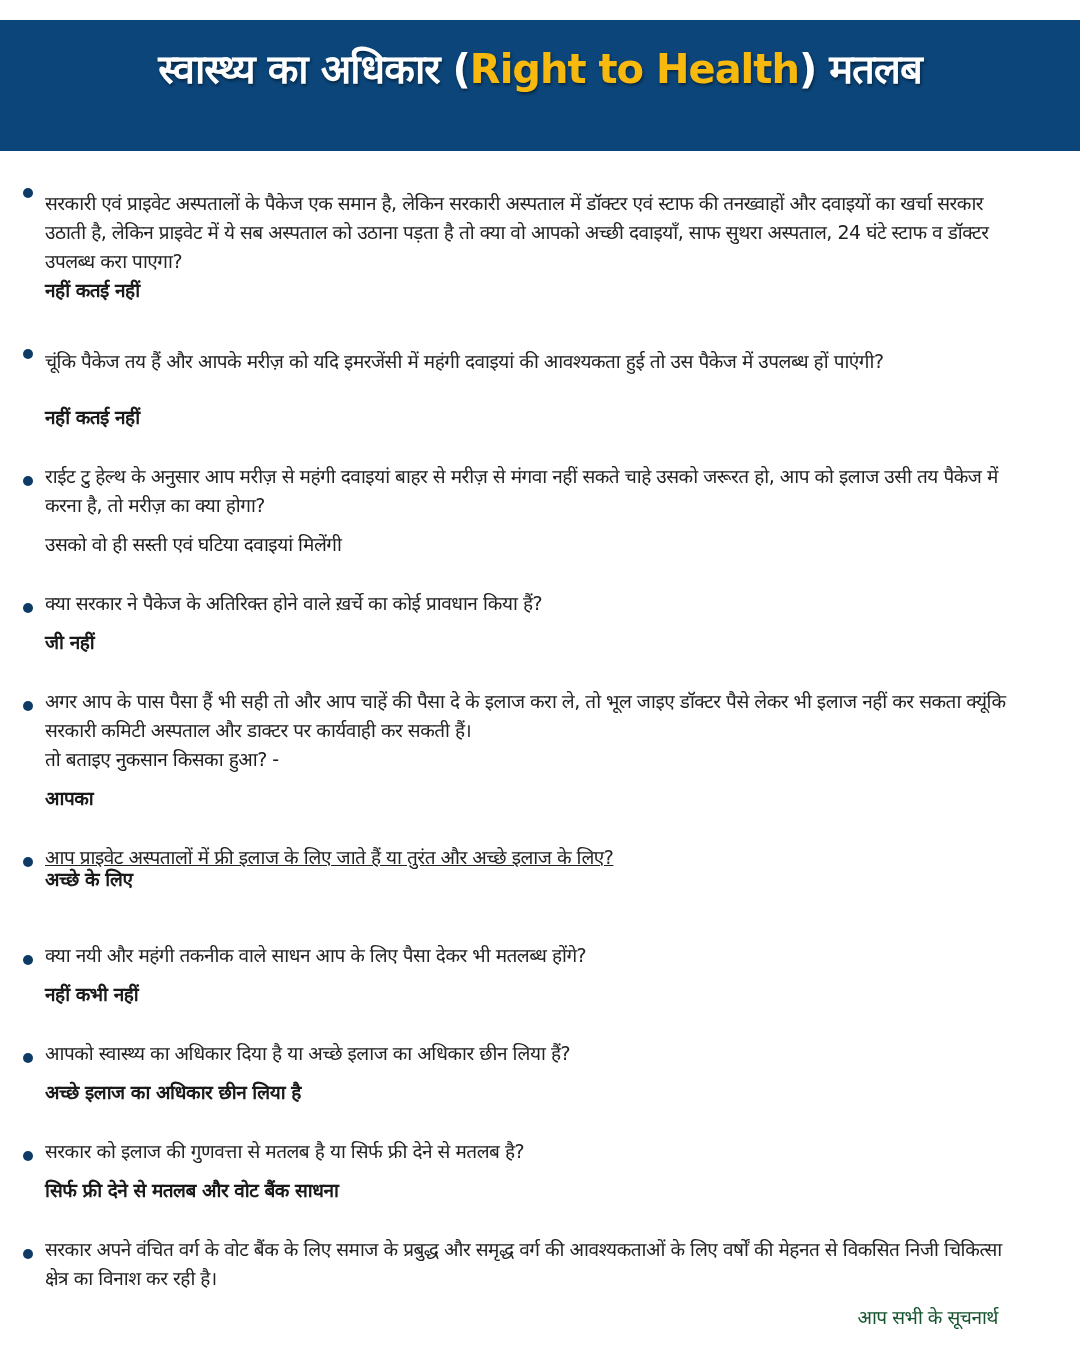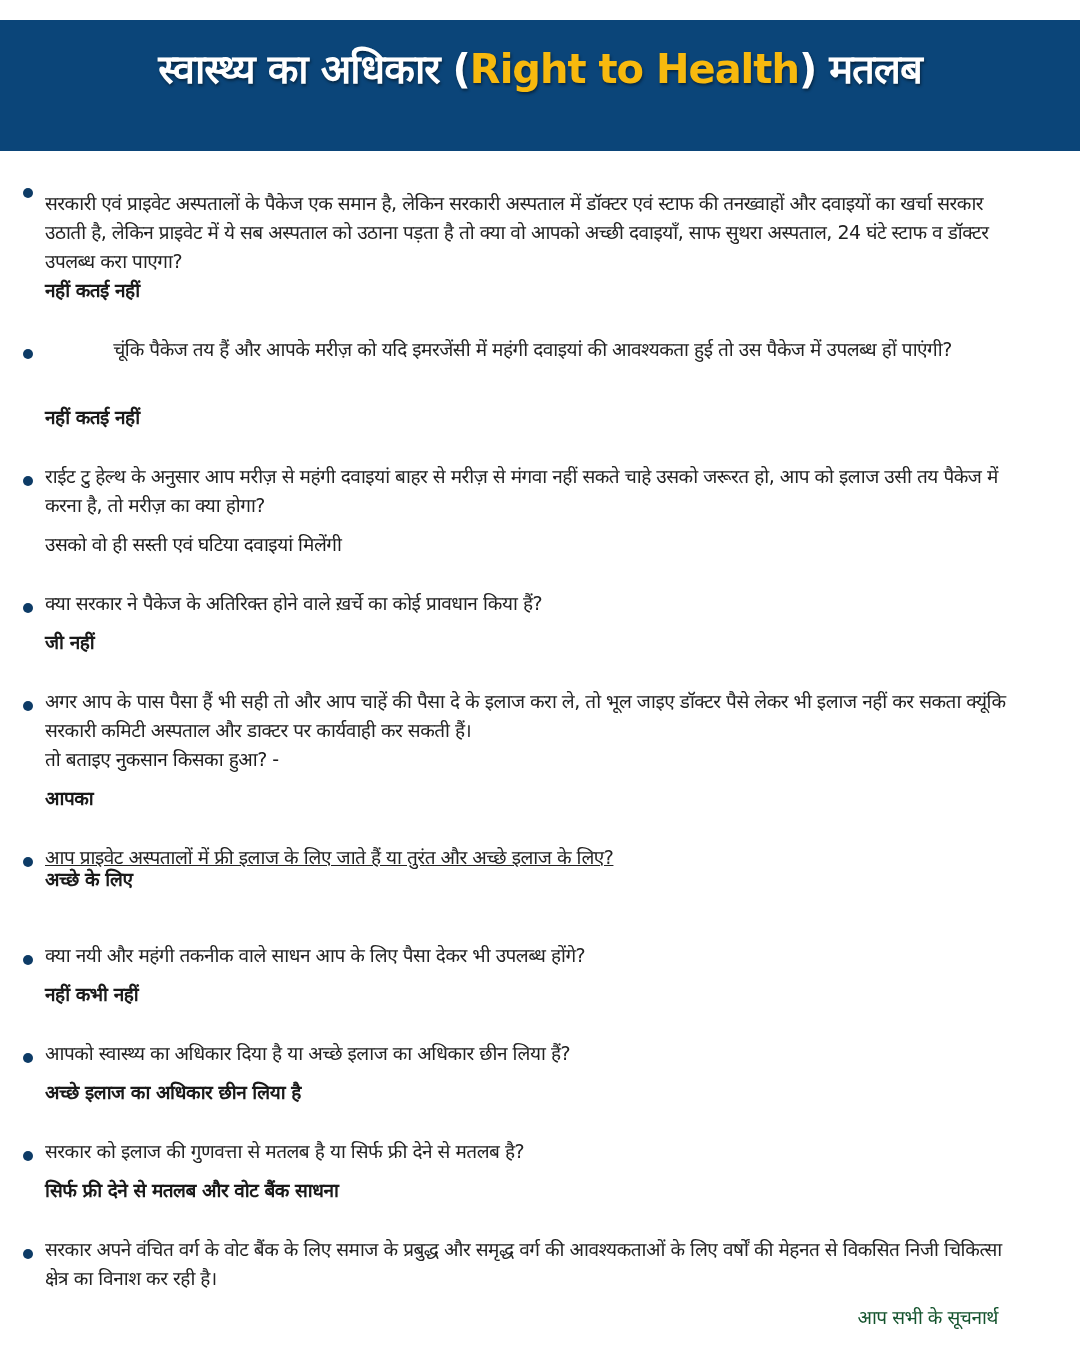--- a/index.html
+++ b/index.html
@@ -111,21 +111,21 @@
 <div class="content">
 
   <div class="item" style="top:0px;">
     <span class="bullet" style="top:13px;"></span>
     <div class="question" style="top:14px;">सरकारी एवं प्राइवेट अस्पतालों के पैकेज एक समान है, लेकिन सरकारी अस्पताल में डॉक्टर एवं स्टाफ की तनख्वाहों और दवाइयों का खर्चा सरकार उठाती है, लेकिन प्राइवेट में ये सब अस्पताल को उठाना पड़ता है तो क्या वो आपको अच्छी दवाइयाँ, साफ सुथरा अस्पताल, 24 घंटे स्टाफ व डॉक्टर उपलब्ध करा पाएगा?</div>
     <div class="answer bold" style="top:101px;">नहीं कतई नहीं</div>
   </div>
 
   <div class="item" style="top:160px;">
     <span class="bullet" style="top:14px;"></span>
-    <div class="question" style="top:0px;text-align:center;">चूंकि पैकेज तय हैं और आपके मरीज़ को यदि इमरजेंसी में महंगी दवाइयां की आवश्यकता हुई तो उस पैकेज में उपलब्ध हों पाएंगी?</div>
+    <div class="question" style="top:12px;">चूंकि पैकेज तय हैं और आपके मरीज़ को यदि इमरजेंसी में महंगी दवाइयां की आवश्यकता हुई तो उस पैकेज में उपलब्ध हों पाएंगी?</div>
     <div class="answer bold" style="top:68px;">नहीं कतई नहीं</div>
   </div>
 
   <div class="item" style="top:287px;">
     <span class="bullet" style="top:14px;"></span>
     <div class="question" style="top:0px;">राईट टु हेल्थ के अनुसार आप मरीज़ से महंगी दवाइयां बाहर से मरीज़ से मंगवा नहीं सकते चाहे उसको जरूरत हो, आप को इलाज उसी तय पैकेज में करना है, तो मरीज़ का क्या होगा?</div>
     <div class="answer" style="top:68px;">उसको वो ही सस्ती एवं घटिया दवाइयां मिलेंगी</div>
   </div>
 
   <div class="item" style="top:414px;">
@@ -142,21 +142,21 @@
   </div>
 
   <div class="item" style="top:668px;">
     <span class="bullet" style="top:14px;"></span>
     <div class="question" style="top:0px;text-decoration:underline;">आप प्राइवेट अस्पतालों में फ्री इलाज के लिए जाते हैं या तुरंत और अच्छे इलाज के लिए?</div>
     <div class="answer bold" style="top:22px;">अच्छे के लिए</div>
   </div>
 
   <div class="item" style="top:766px;">
     <span class="bullet" style="top:14px;"></span>
-    <div class="question" style="top:0px;">क्या नयी और महंगी तकनीक वाले साधन आप के लिए पैसा देकर भी उपलब्ध होंगे?</div>
+    <div class="question" style="top:0px;">क्या नयी और महंगी तकनीक वाले साधन आप के लिए पैसा देकर भी मतलब्ध होंगे?</div>
     <div class="answer bold" style="top:39px;">नहीं कभी नहीं</div>
   </div>
 
   <div class="item" style="top:864px;">
     <span class="bullet" style="top:14px;"></span>
     <div class="question" style="top:0px;">आपको स्वास्थ्य का अधिकार दिया है या अच्छे इलाज का अधिकार छीन लिया हैं?</div>
     <div class="answer bold" style="top:39px;">अच्छे इलाज का अधिकार छीन लिया है</div>
   </div>
 
   <div class="item" style="top:962px;">

